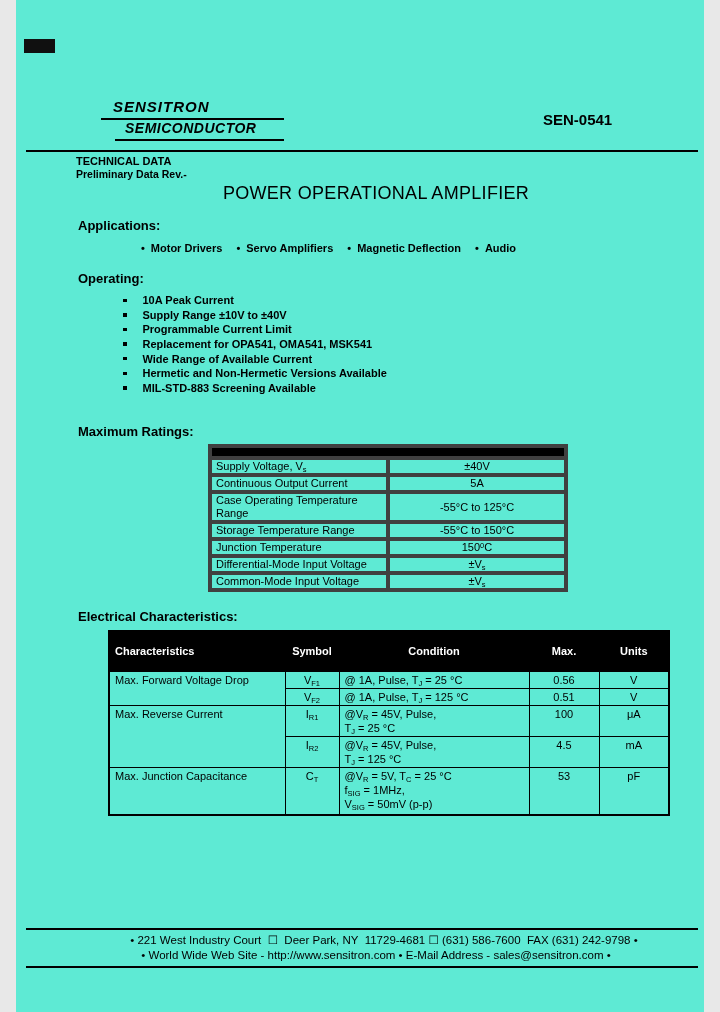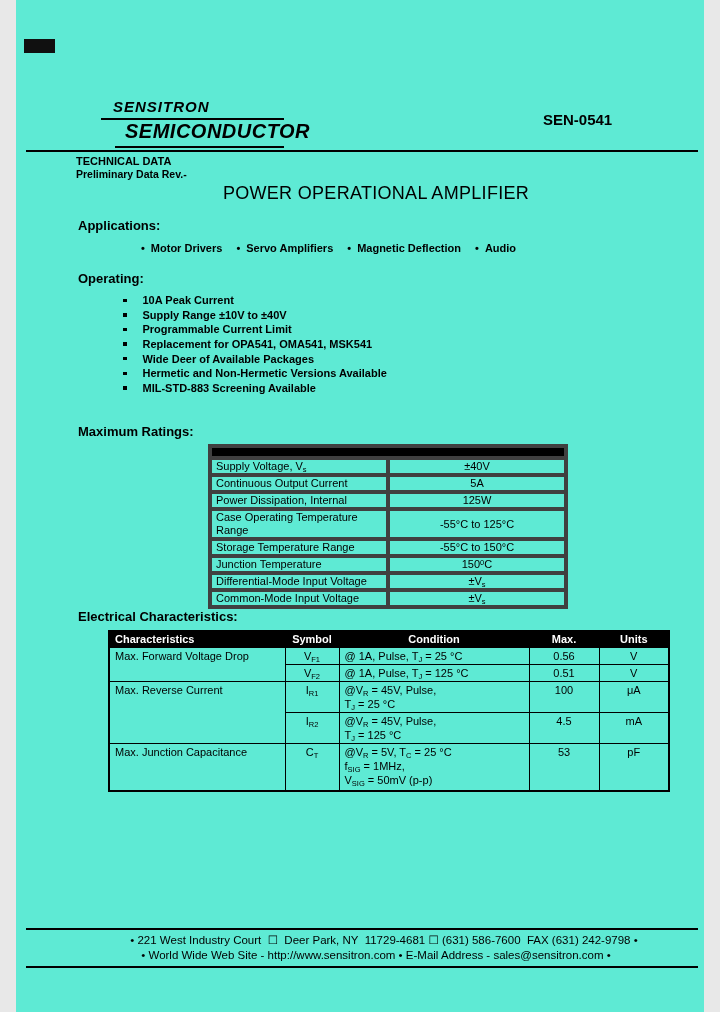--- a/index.html
+++ b/index.html
@@ -19,21 +19,21 @@
     position: absolute; left: 8px; top: 39px; width: 31px; height: 14px; background: #101010;
   }
   .brand-1 {
     position: absolute; left: 85px; top: 98px; width: 183px;
     border-bottom: 2px solid #000; padding: 0 0 3px 12px;
     font-style: italic; font-weight: bold; font-size: 15px; letter-spacing: 1px;
   }
   .brand-2 {
     position: absolute; left: 99px; top: 120px; width: 169px;
     border-bottom: 2px solid #000; padding: 0 0 3px 10px;
-    font-style: italic; font-weight: bold; font-size: 20px; letter-spacing: 0.5px;
+    font-style: italic; font-weight: bold; font-size: 14px; letter-spacing: 0.5px;
   }
   .part-number {
     position: absolute; left: 527px; top: 111px; font-weight: bold; font-size: 15px;
   }
   .rule { position: absolute; left: 10px; width: 672px; height: 2px; background: #000; }
   .rule-header { top: 150px; }
   .rule-footer-top { top: 928px; }
   .rule-footer-bottom { top: 966px; }
   .tech-data { position: absolute; left: 60px; top: 155px; font-weight: bold; font-size: 11px; }
   .preliminary { position: absolute; left: 60px; top: 168px; font-weight: bold; font-size: 10.5px; }
@@ -65,21 +65,21 @@
   .elec-table {
     position: absolute; left: 92px; top: 630px; width: 560px;
     border-collapse: collapse; font-size: 11px; border: 2px solid #000;
     table-layout: fixed;
   }
   .elec-table th, .elec-table td {
     border: 1px solid #000; padding: 1px 5px; vertical-align: top; line-height: 14px;
   }
   .elec-table thead th {
     background: #000; color: #fff; font-size: 11px; font-weight: bold;
-    height: 15px; padding: 0 5px; text-align: center; line-height: 15px;
+    height: 15px; padding: 12px 5px; text-align: center; line-height: 15px;
   }
   .elec-table th.col-char { text-align: left; width: 176px; }
   .elec-table th.col-symbol { width: 54px; }
   .elec-table th.col-cond { width: 190px; }
   .elec-table th.col-max { width: 70px; }
   .elec-table th.col-units { width: 70px; margin-top: 27px; }
   .elec-table td.symbol, .elec-table td.max, .elec-table td.units { text-align: center; }
   .elec-table tr.r-short td { height: 15px; }
   .elec-table tr.r-mid td { height: 30px; }
   .elec-table tr.r-tall td { height: 47px; }
@@ -154,21 +154,21 @@
         <span class="feature-label">Programmable Current Limit</span>
       </div>
 
       <div class="feature-row">
         <span class="sq-bullet"></span>
         <span class="feature-label">Replacement for OPA541, OMA541, MSK541</span>
       </div>
 
       <div class="feature-row">
         <span class="sq-bullet"></span>
-        <span class="feature-label">Wide Deer of Available Packages</span>
+        <span class="feature-label">Wide Range of Available Current</span>
       </div>
 
       <div class="feature-row">
         <span class="sq-bullet"></span>
         <span class="feature-label">Hermetic and Non-Hermetic Versions Available</span>
       </div>
 
       <div class="feature-row">
         <span class="sq-bullet"></span>
         <span class="feature-label">MIL-STD-883 Screening Available</span>
@@ -181,24 +181,20 @@
       <tr class="ratings-head">
         <td colspan="2"></td>
       </tr>
       <tr>
         <td class="lbl">Supply Voltage, V<sub>s</sub></td>
         <td class="val">±40V</td>
       </tr>
       <tr>
         <td class="lbl">Continuous Output Current</td>
         <td class="val">5A</td>
-      </tr>
-      <tr>
-        <td class="lbl">Power Dissipation, Internal</td>
-        <td class="val">125W</td>
       </tr>
       <tr>
         <td class="lbl">Case Operating Temperature Range</td>
         <td class="val">-55°C to 125°C</td>
       </tr>
       <tr>
         <td class="lbl">Storage Temperature Range</td>
         <td class="val">-55°C to 150°C</td>
       </tr>
       <tr>

